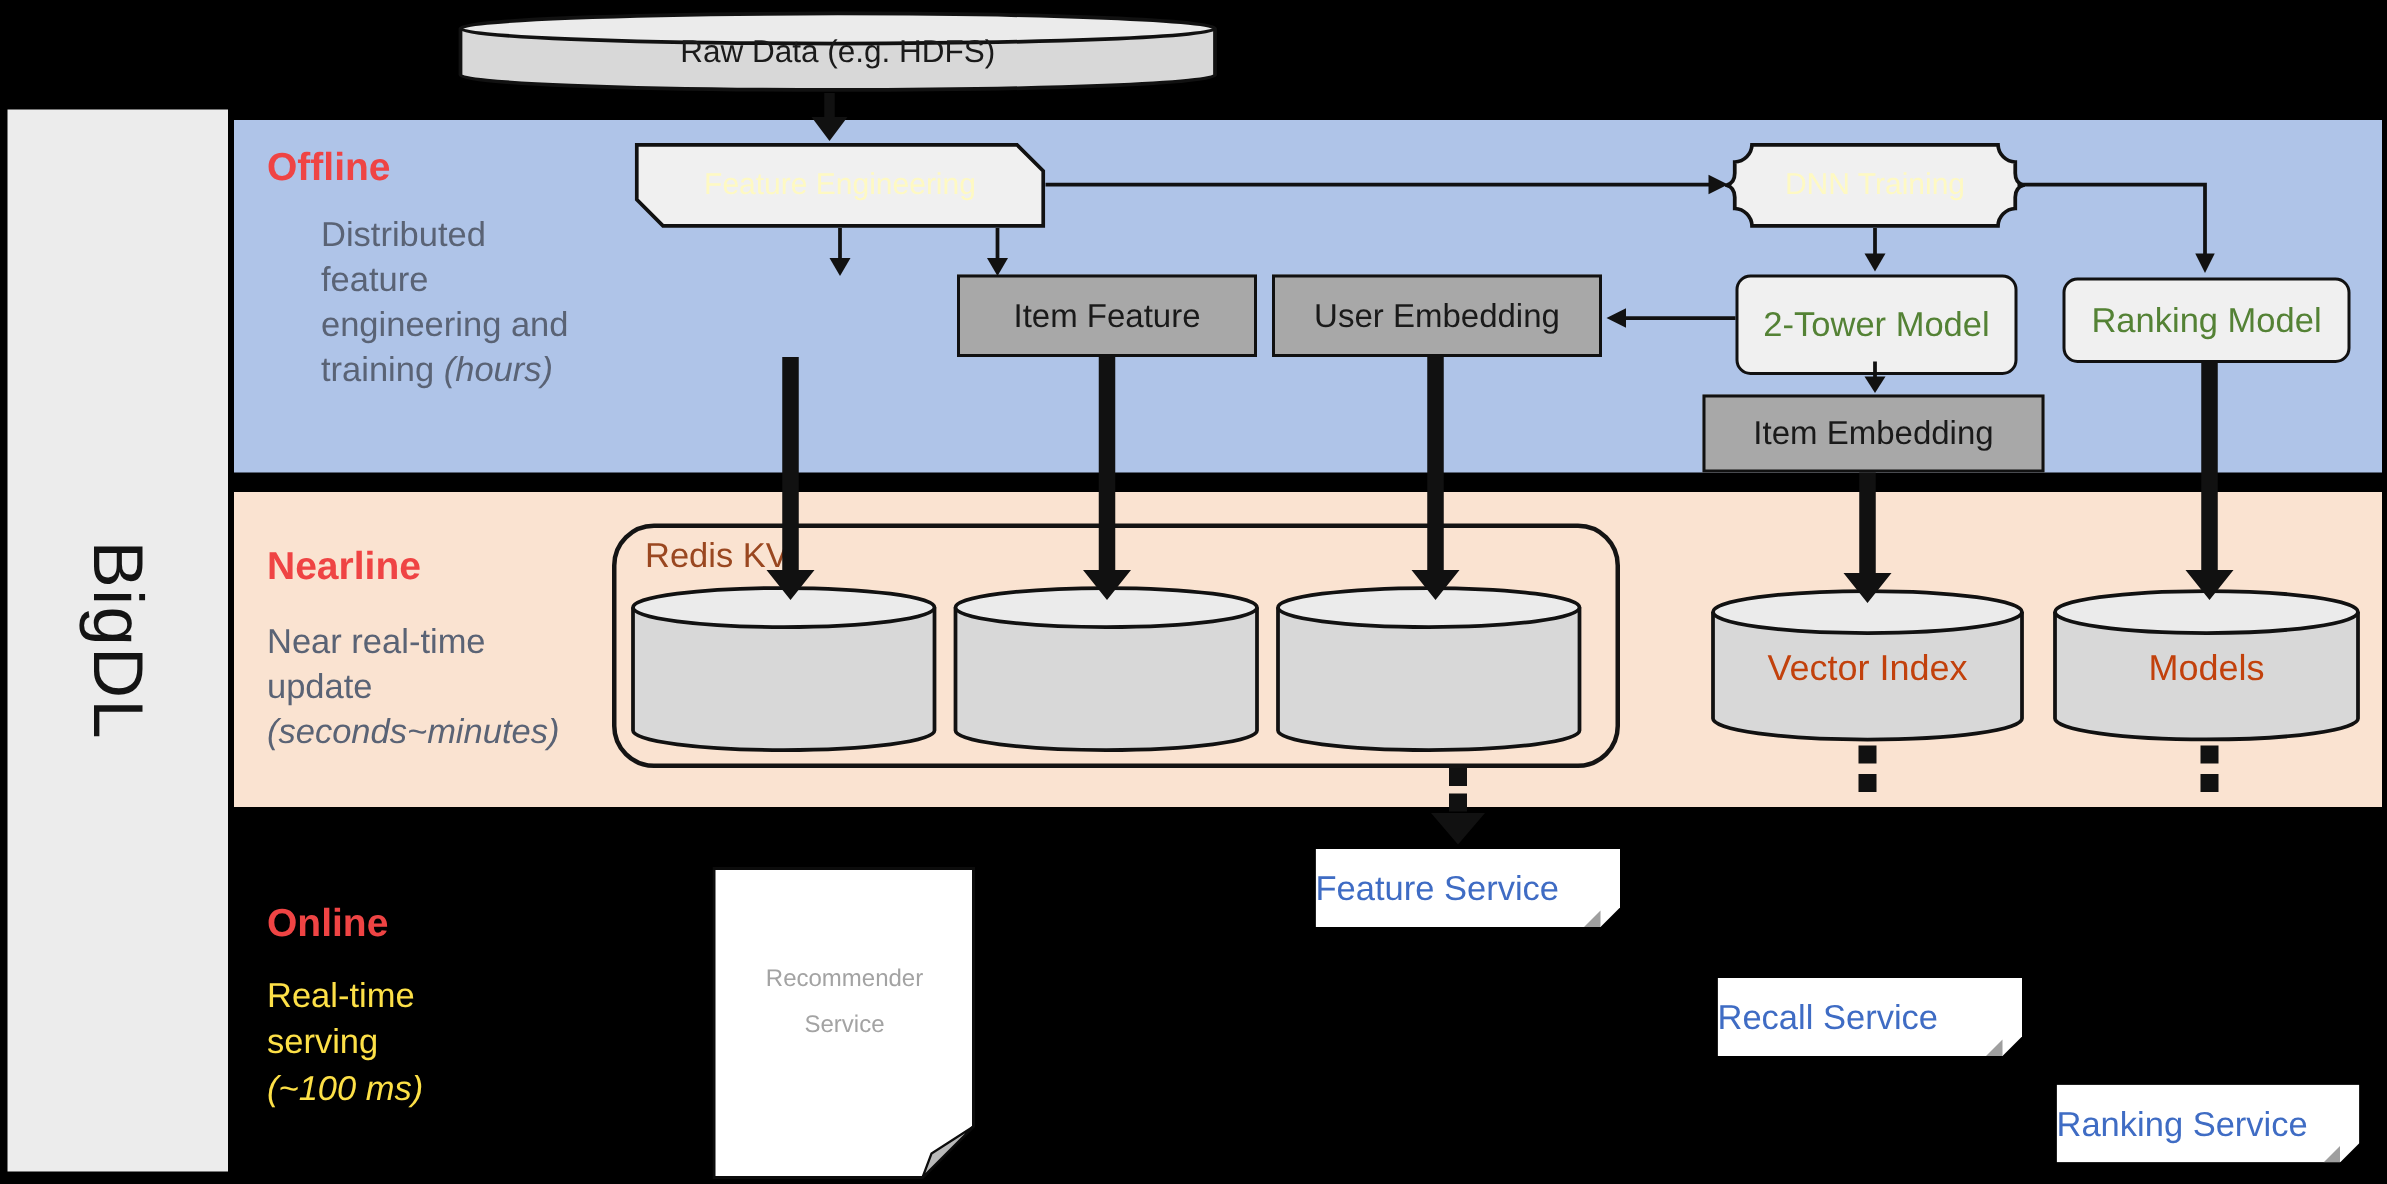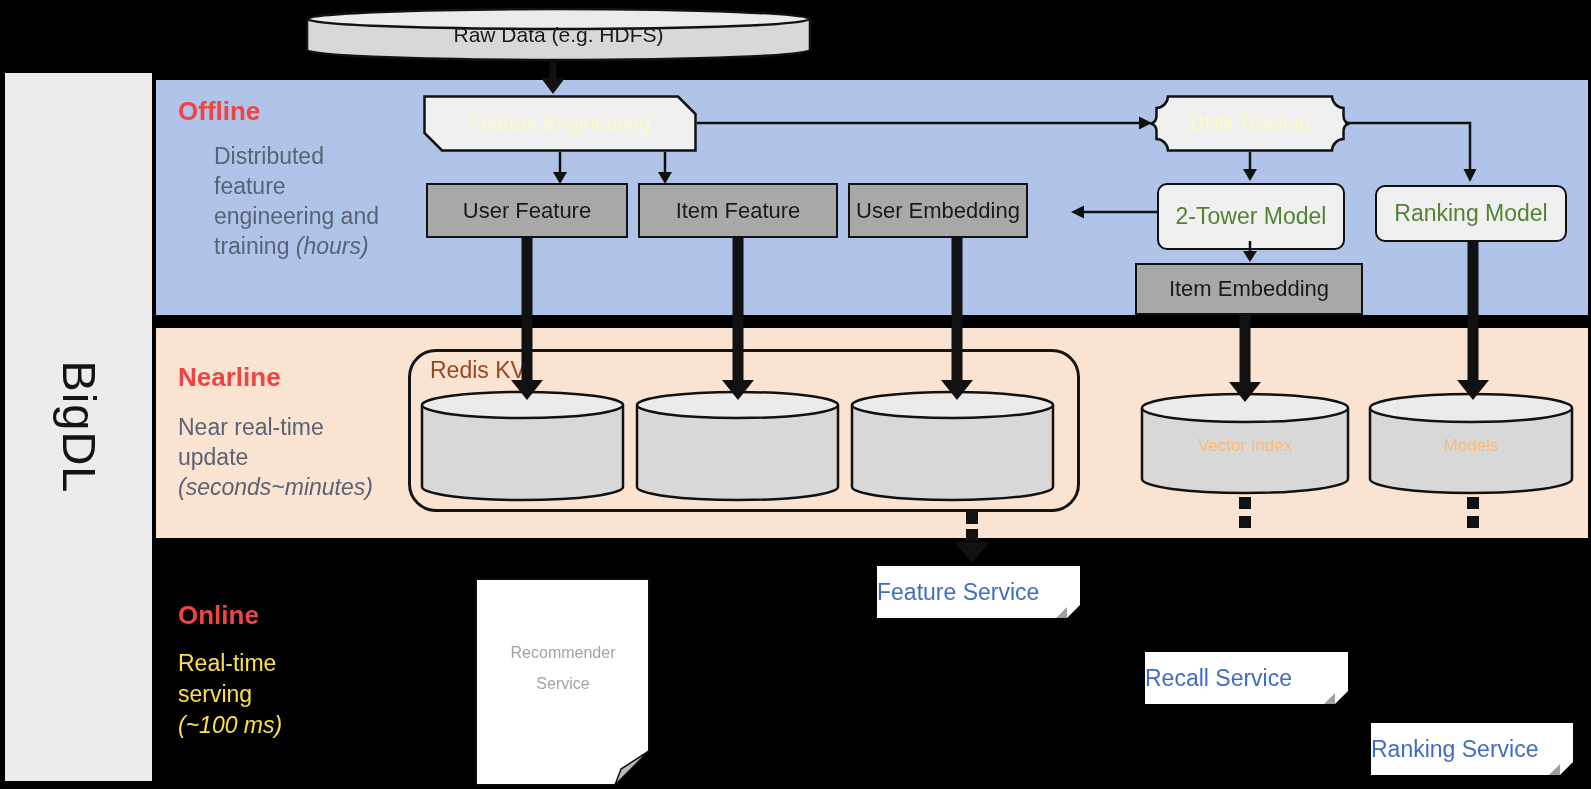--- a/index.html
+++ b/index.html
@@ -19,21 +19,21 @@
   .band-desc.onblack{color:#fde047;line-height:31px;}
   .band-desc .it{font-style:italic;}
   
   .node{box-sizing:border-box;border:2.5px solid #111;display:flex;align-items:center;
         justify-content:center;text-align:center;}
   .gray{background:#a8a8a8;color:#1a1a1a;font-size:22px;}
   .round{background:#f0f0f0;border-radius:10px;font-size:23px;color:#548235;}
   .redis-box{box-sizing:border-box;border:3px solid #141414;border-radius:28px;background:transparent;}
   .redis-label{font-size:23px;color:#9a4720;white-space:nowrap;}
   .cyl-label{position:absolute;left:0;right:0;top:50%;transform:translateY(-42%);
-        text-align:center;font-size:17px;color:#fdba74;z-index:2;}
+        text-align:center;font-size:24px;color:#c2410c;z-index:2;}
   .svc{background:#fff;color:#3f6cc4;font-size:23px;display:flex;align-items:center;
         justify-content:flex-start;text-align:center;
         clip-path:polygon(0 0,100% 0,100% calc(100% - 13px),calc(100% - 13px) 100%,0 100%);}
   .svc i{position:absolute;right:13px;bottom:0;width:0;height:0;
         border-bottom:11px solid #9f9f9f;border-left:11px solid transparent;}
   .shapelbl{position:absolute;left:0;right:0;top:0;bottom:0;display:flex;align-items:center;
         justify-content:center;text-align:center;z-index:2;}
   .blue-t{color:#fef9c3;font-size:20px;}
   .overlay{position:absolute;left:0;top:0;z-index:5;pointer-events:none;}
   .shape-svg{position:absolute;left:0;top:0;}
@@ -88,27 +88,24 @@
     <span class="shapelbl blue-t">Feature Engineering</span>
   </div>
 
   <div class="abs" style="left:1155px;top:95px;width:190px;height:57px;">
     <svg class="shape-svg" width="200" height="57" style="left:-5px;">
       <path d="M18,1.5 H182 A12,12 0 0 0 193.5,13 V20.5 Q193.5,27 199,28.5 Q193.5,30 193.5,36.5 V44 A12,12 0 0 0 182,55.5 H18 A12,12 0 0 0 6.5,44 V36.5 Q6.5,30 1,28.5 Q6.5,27 6.5,20.5 V13 A12,12 0 0 0 18,1.5 Z" fill="#f0f0f0" stroke="#111" stroke-width="2.5"></path>
     </svg>
     <span class="shapelbl blue-t">DNN Training</span>
   </div>
 
-  <div class="abs node gray" style="left:426px;top:183px;width:202px;height:55px;">
-    <span>User Feature</span>
-  </div>
   <div class="abs node gray" style="left:638px;top:183px;width:200px;height:55px;">
     <span>Item Feature</span>
   </div>
-  <div class="abs node gray" style="left:848px;top:183px;width:180px;height:55px;">
+  <div class="abs node gray" style="left:848px;top:183px;width:220px;height:55px;">
     <span>User Embedding</span>
   </div>
   <div class="abs node gray" style="left:1135px;top:263px;width:228px;height:52px;">
     <span>Item Embedding</span>
   </div>
 
   <div class="abs node round" style="left:1157px;top:183px;width:188px;height:67px;">
     <span>2-Tower Model</span>
   </div>
   <div class="abs node round" style="left:1375px;top:185px;width:192px;height:57px;">

